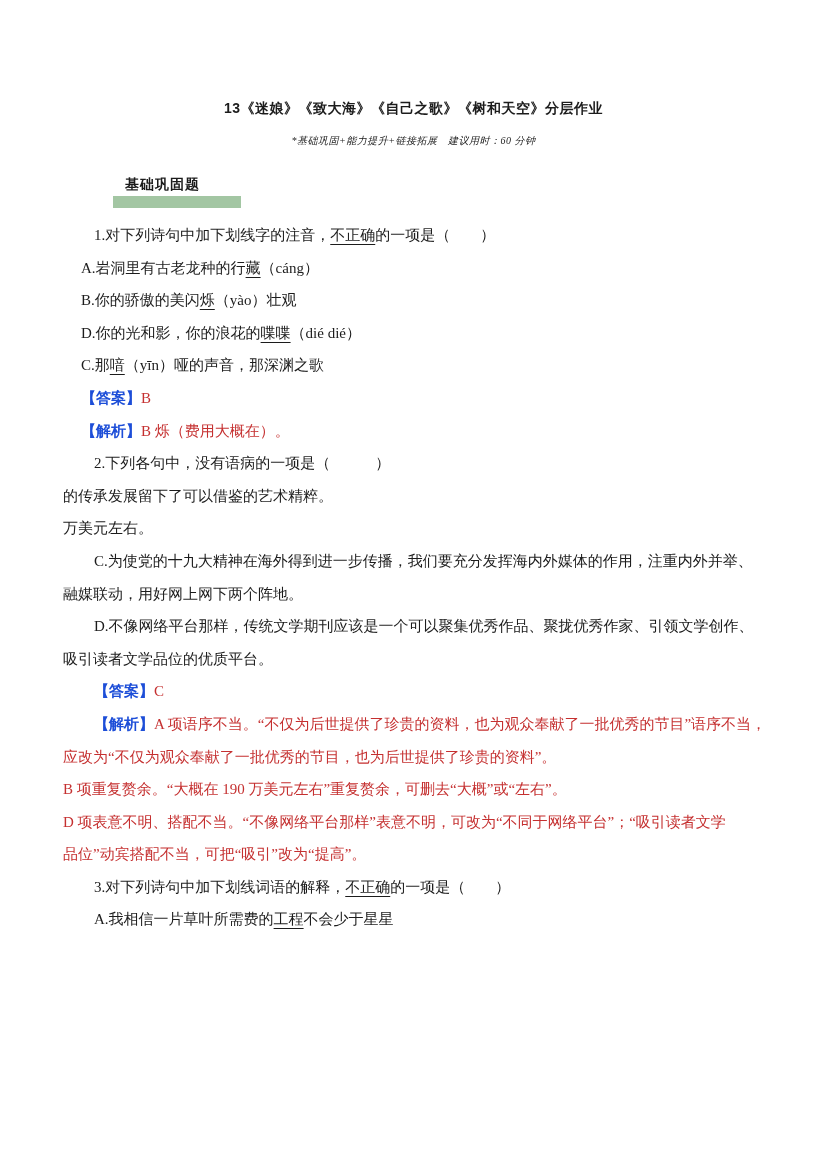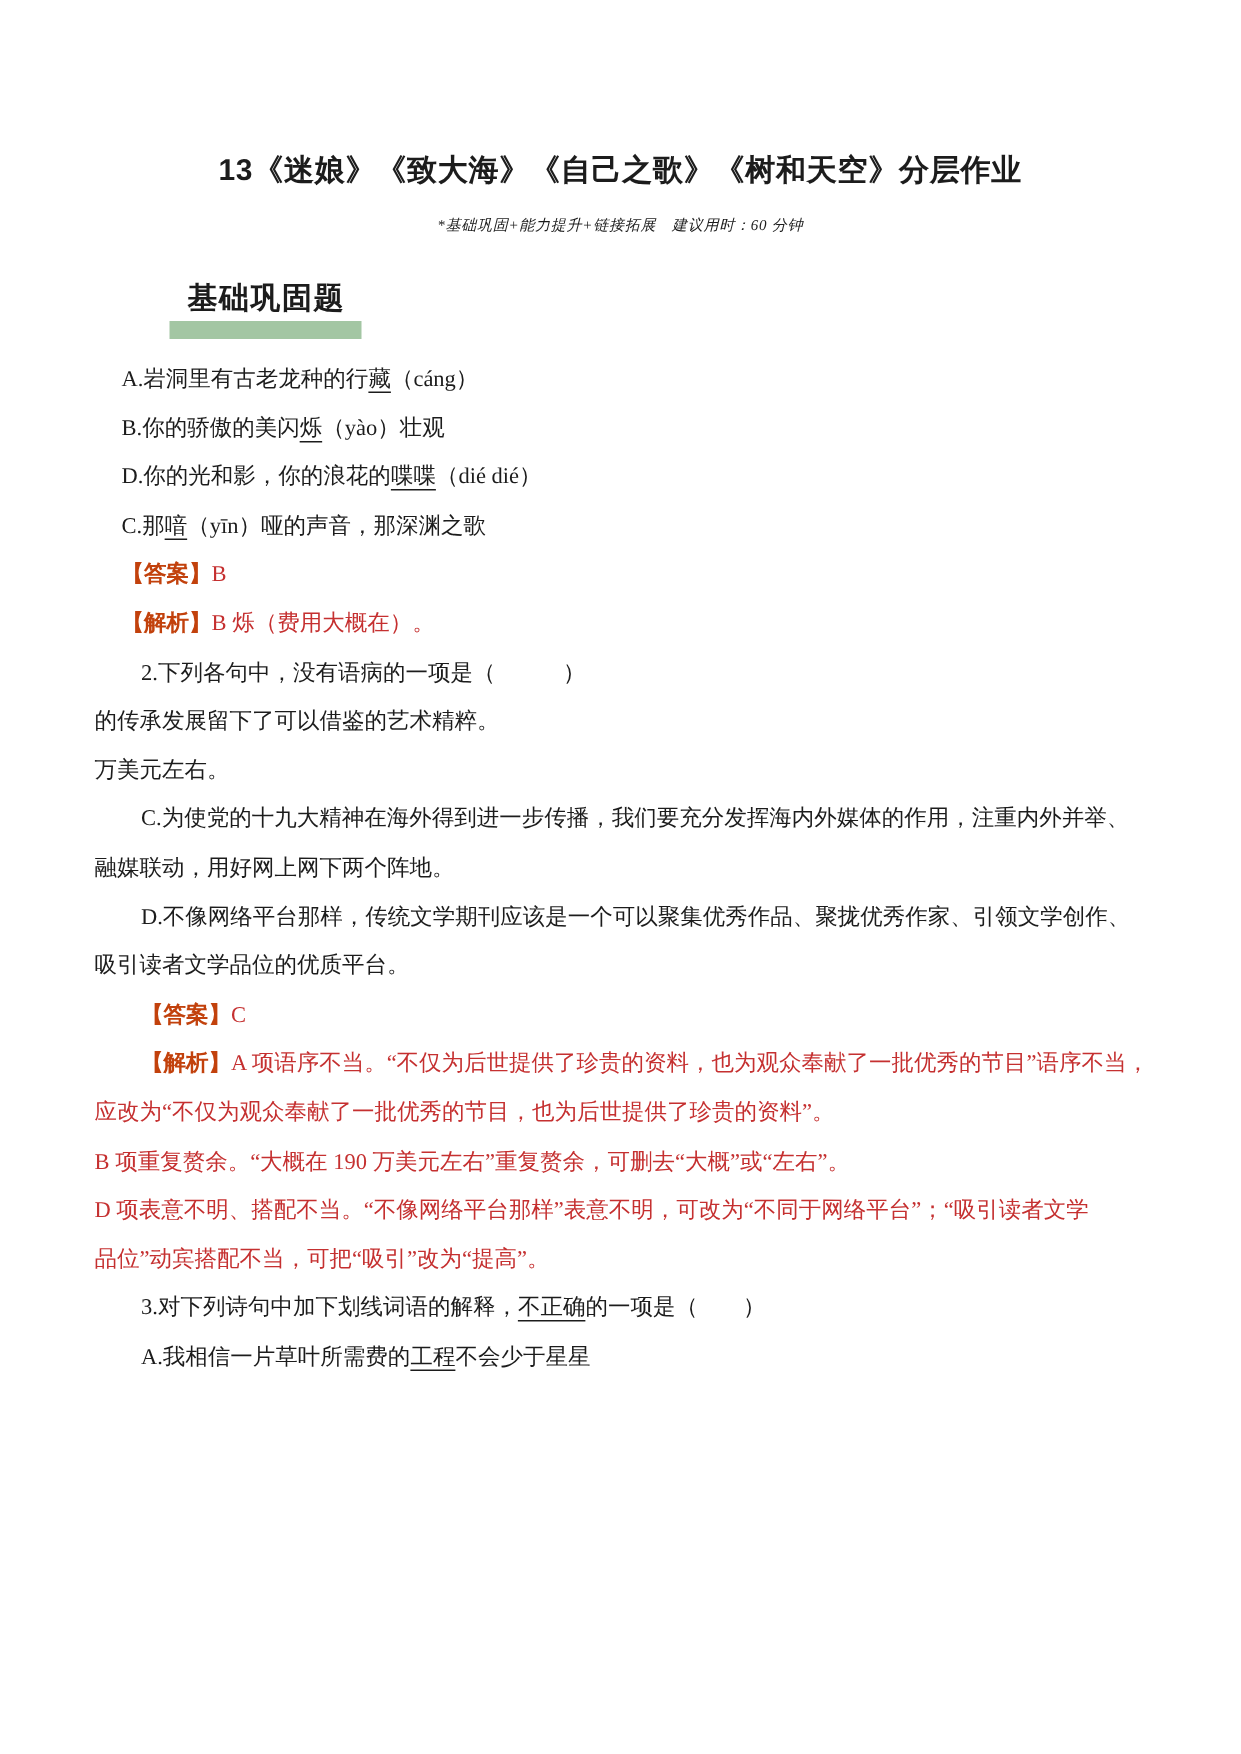--- a/index.html
+++ b/index.html
@@ -7,72 +7,73 @@
     width: 827px; height: 1169px;
     font-family: "Liberation Serif", "DejaVu Serif", serif;
     color: #1c1c1c;
     overflow: hidden;
   }
   .page { position: relative; width: 827px; height: 1169px; background: #ffffff; }
 
   .doc-title {
     margin: 100px 40px 16px 40px;
     text-align: center;
-    font-size: 20px;
+    font-size: 14px;
     font-weight: bold;
     font-family: "Liberation Sans", "DejaVu Sans", sans-serif;
     letter-spacing: 0.5px;
   }
   .doc-subtitle {
     margin-top: 15px;
     text-align: center;
     font-style: italic;
     font-size: 10px;
     letter-spacing: 0.5px;
   }
 
   .section-header { margin: 28px 0 0 113px; width: -moz-fit-content; width: fit-content; }
   .section-label {
     font-family: "Liberation Sans", "DejaVu Sans", sans-serif;
     font-weight: bold;
-    font-size: 20px;
+    font-size: 14px;
     padding-left: 12px;
     letter-spacing: 1px;
   }
   .section-bar { height: 12px; width: 128px; margin-top: 2px; }
 
   .content {
     margin: 11px 56px 0 63px;
     font-size: 15px;
     line-height: 32.6px;
   }
   .content p { margin: 0; padding: 0; }
   .ind2 { text-indent: 31px; }
   .ind1 { text-indent: 18px; }
   .ind0 { text-indent: 0; }
 
   span.u  { text-decoration: underline; text-underline-offset: 4px; text-decoration-thickness: 1px; }
   span.tag { font-weight: bold; }
   
 </style>
-<style>span.tag{color:#c2410c;}span.red{color:#c53030;}</style></head>
+<style>span.tag{color:#1d4ed8;}span.red{color:#c53030;}</style></head>
 <body>
 
 <div class="page">
   <div class="doc-title">13《迷娘》《致大海》《自己之歌》《树和天空》分层作业</div>
 
   <div class="doc-subtitle">*基础巩固+能力提升+链接拓展　建议用时：60 分钟</div>
 
   <div class="section-header">
     <div class="section-label">基础巩固题</div>
     <div class="section-bar" style="background: rgb(163, 198, 163);"></div>
   </div>
 
   <div class="content" id="content">
       <div>
+        <p class="ind2"><span>1.对下列诗句中加下划线字的注音，</span><span class="u">不正确</span><span>的一项是（　　）</span></p>
         <p class="ind1"><span>A.岩洞里有古老龙种的行</span><span class="u">藏</span><span>（cáng）</span></p>
         <p class="ind1"><span>B.你的骄傲的美闪</span><span class="u">烁</span><span>（yào）壮观</span></p>
         <p class="ind1"><span>D.你的光和影，你的浪花的</span><span class="u">喋喋</span><span>（dié dié）</span></p>
         <p class="ind1"><span>C.那</span><span class="u">喑</span><span>（yīn）哑的声音，那深渊之歌</span></p>
         <p class="ind1"><span class="tag">【答案】</span><span class="red">B</span></p>
         <p class="ind1"><span class="tag">【解析】</span><span class="red">B 烁（费用大概在）。</span></p>
       </div>
       <div>
         <p class="ind2"><span>2.下列各句中，没有语病的一项是（　　　）</span></p>
         <p class="ind0"><span>的传承发展留下了可以借鉴的艺术精粹。</span></p>

